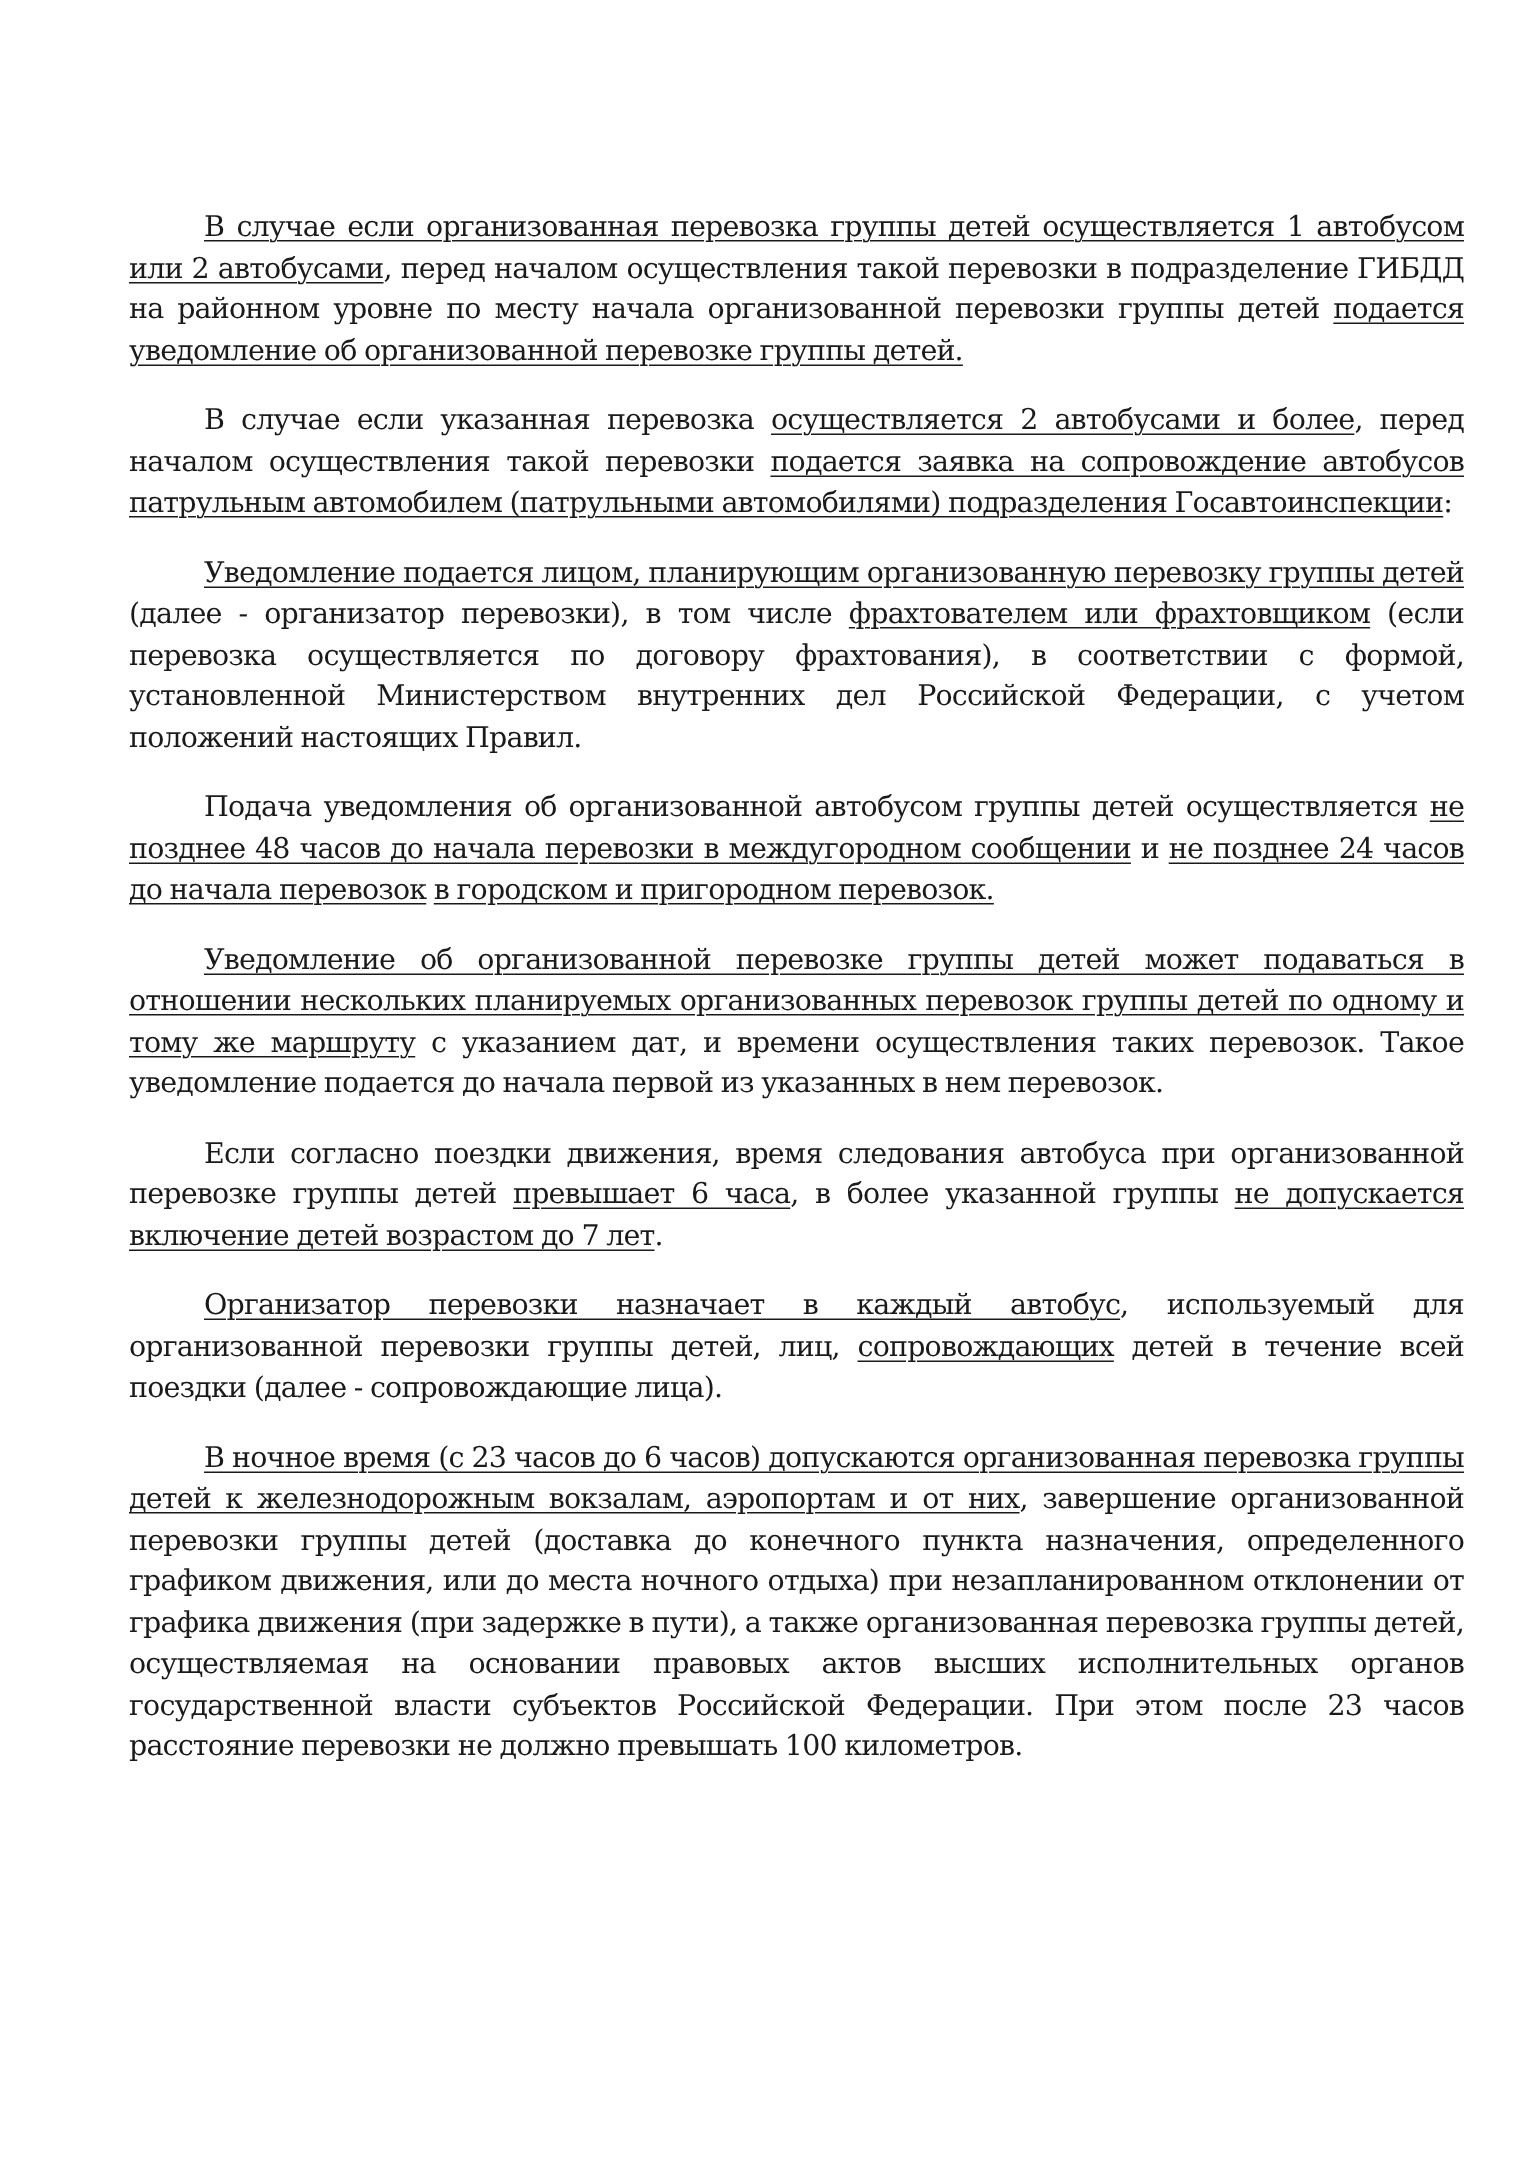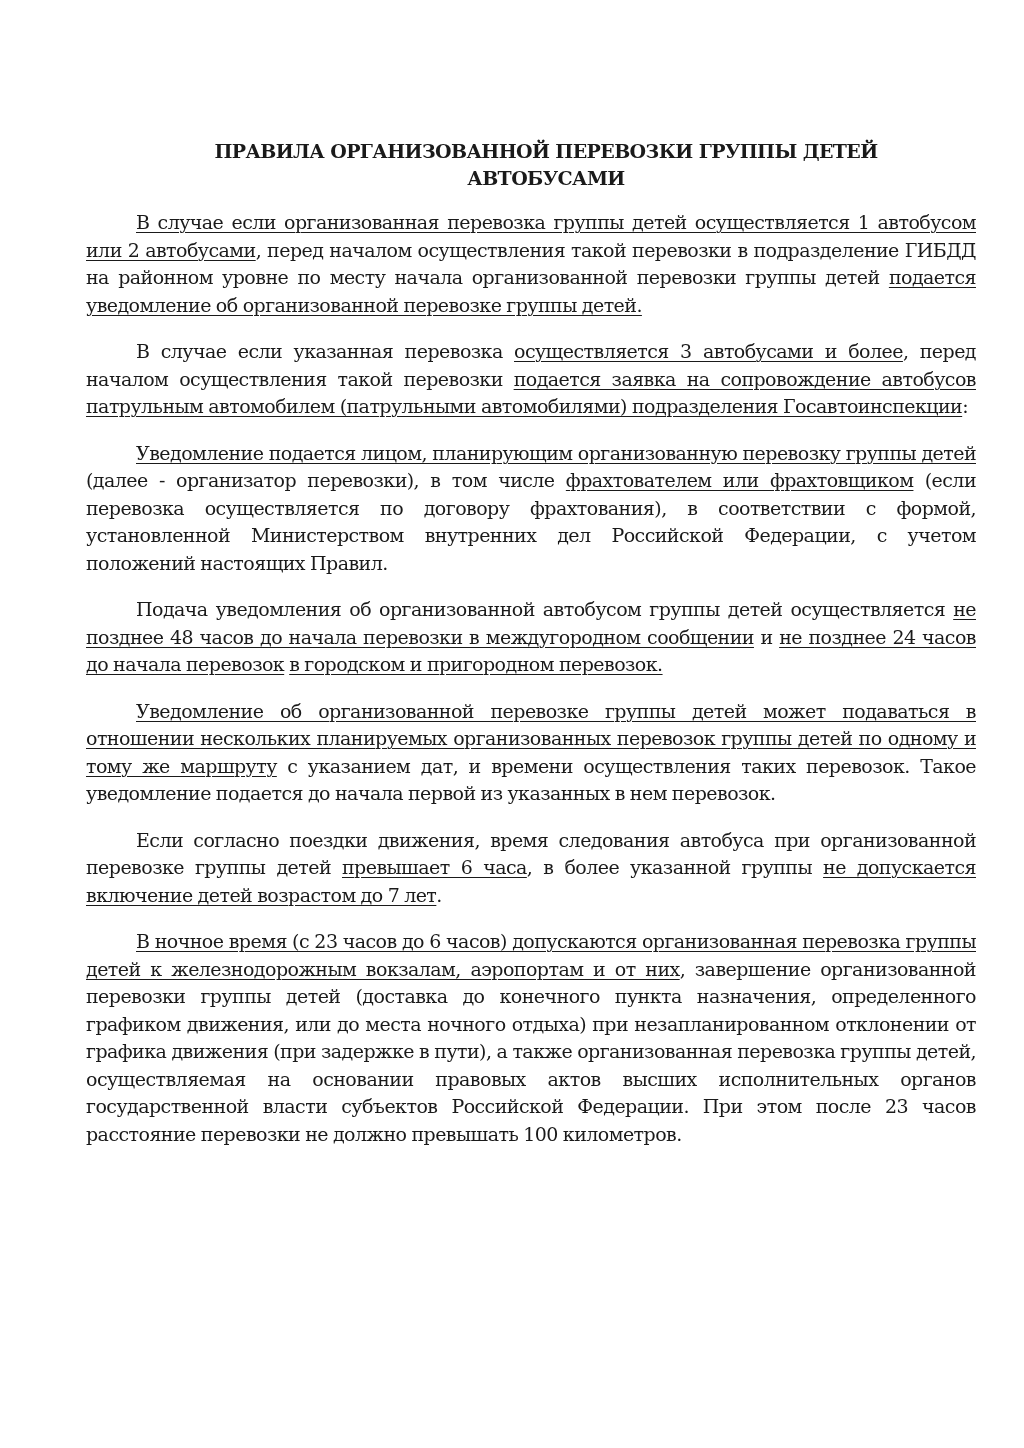--- a/index.html
+++ b/index.html
@@ -43,46 +43,45 @@
     p.para .u {
       text-decoration: underline;
       text-decoration-thickness: 1px;
       text-underline-offset: 3px;
     }
   </style>
 </head>
 <body>
 
 <div class="page">
-  <h1 class="title">
-    <span>ПРАВИЛА ОРГАНИЗОВАННОЙ ПЕРЕВОЗКИ ГРУППЫ ДЕТЕЙ</span>
-    <span>АВТОБУСАМИ</span>
-  </h1>
 
   <p class="para">
     <span class="u">В случае если организованная перевозка группы детей осуществляется 1 автобусом или 2 автобусами</span><span>, перед началом осуществления такой перевозки в подразделение ГИБДД на районном уровне по месту начала организованной перевозки группы детей </span><span class="u">подается уведомление об организованной перевозке группы детей.</span>
   </p>
 
   <p class="para">
-    <span>В случае если указанная перевозка </span><span class="u">осуществляется 3 автобусами и более</span><span>, перед началом осуществления такой перевозки </span><span class="u">подается заявка на сопровождение автобусов патрульным автомобилем (патрульными автомобилями) подразделения Госавтоинспекции</span><span>:</span>
+    <span>В случае если указанная перевозка </span><span class="u">осуществляется 2 автобусами и более</span><span>, перед началом осуществления такой перевозки </span><span class="u">подается заявка на сопровождение автобусов патрульным автомобилем (патрульными автомобилями) подразделения Госавтоинспекции</span><span>:</span>
   </p>
 
   <p class="para">
     <span class="u">Уведомление подается лицом, планирующим организованную перевозку группы детей</span><span> (далее - организатор перевозки), в том числе </span><span class="u">фрахтователем или фрахтовщиком</span><span> (если перевозка осуществляется по договору фрахтования), в соответствии с формой, установленной Министерством внутренних дел Российской Федерации, с учетом положений настоящих Правил.</span>
   </p>
 
   <p class="para">
     <span>Подача уведомления об организованной автобусом группы детей осуществляется </span><span class="u">не позднее 48 часов до начала перевозки в междугородном сообщении</span><span> и </span><span class="u">не позднее 24 часов до начала перевозок</span><span> </span><span class="u">в городском и пригородном перевозок.</span>
   </p>
 
   <p class="para">
     <span class="u">Уведомление об организованной перевозке группы детей может подаваться в отношении нескольких планируемых организованных перевозок группы детей по одному и тому же маршруту</span><span> с указанием дат, и времени осуществления таких перевозок. Такое уведомление подается до начала первой из указанных в нем перевозок.</span>
   </p>
 
   <p class="para">
     <span>Если согласно поездки движения, время следования автобуса при организованной перевозке группы детей </span><span class="u">превышает 6 часа</span><span>, в более указанной группы </span><span class="u">не допускается включение детей возрастом до 7 лет</span><span>.</span>
   </p>
 
+  <p class="para">
+    <span class="u">Организатор перевозки назначает в каждый автобус</span><span>, используемый для организованной перевозки группы детей, лиц, </span><span class="u">сопровождающих</span><span> детей в течение всей поездки (далее - сопровождающие лица).</span>
+  </p>
 
   <p class="para">
     <span class="u">В ночное время (с 23 часов до 6 часов) допускаются организованная перевозка группы детей к железнодорожным вокзалам, аэропортам и от них</span><span>, завершение организованной перевозки группы детей (доставка до конечного пункта назначения, определенного графиком движения, или до места ночного отдыха) при незапланированном отклонении от графика движения (при задержке в пути), а также организованная перевозка группы детей, осуществляемая на основании правовых актов высших исполнительных органов государственной власти субъектов Российской Федерации. При этом после 23 часов расстояние перевозки не должно превышать 100 километров.</span>
   </p>
 </div>
 
 </body></html>

